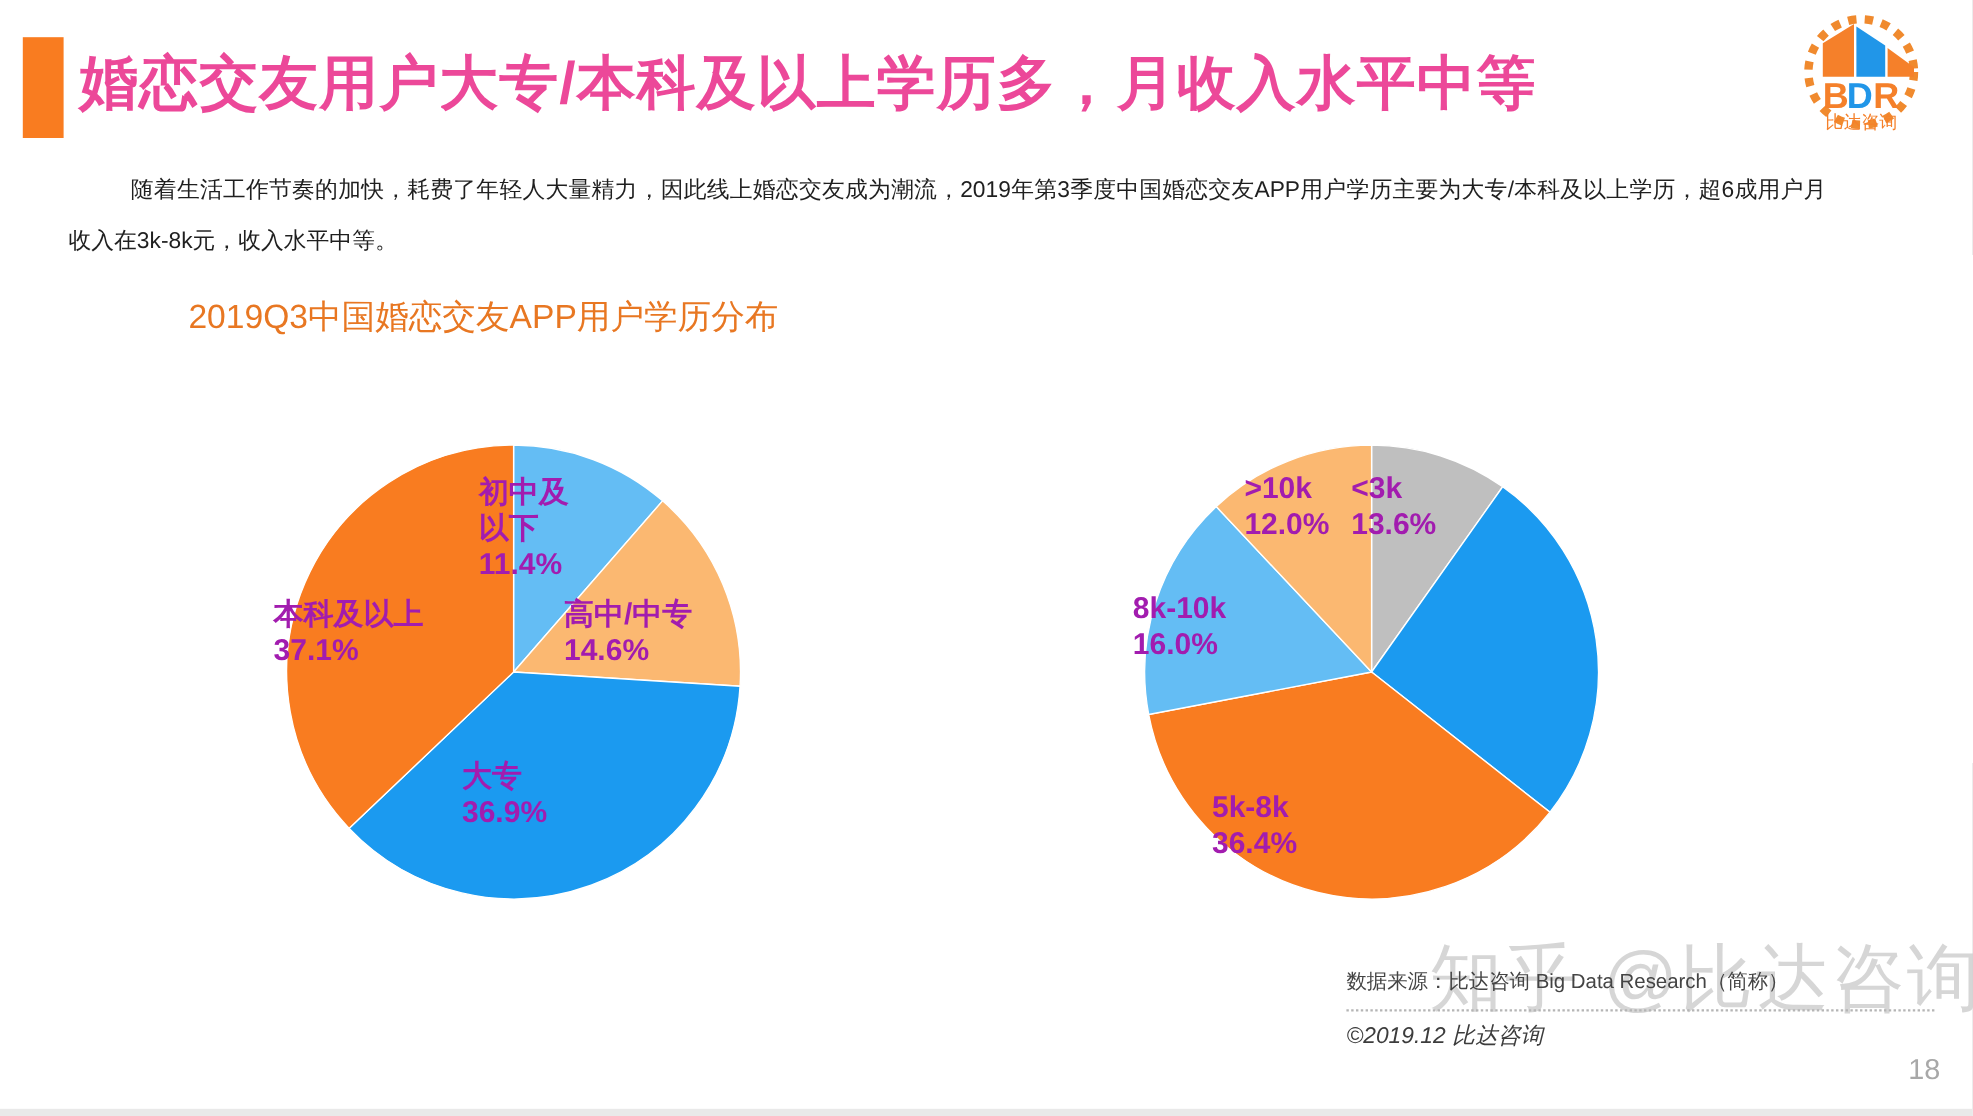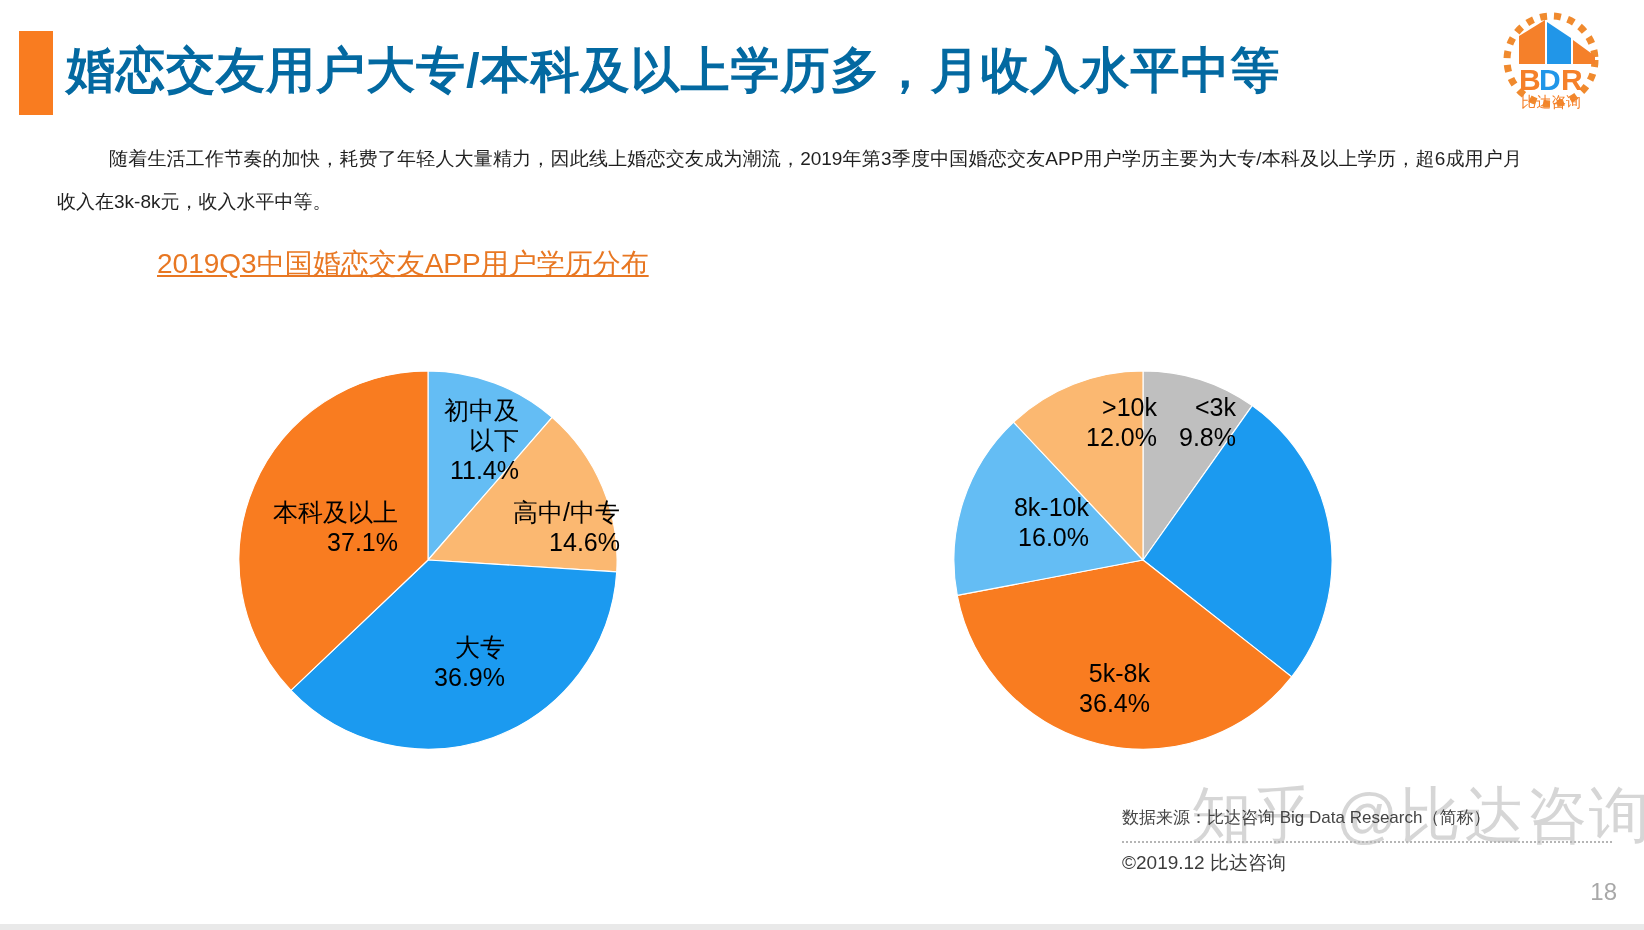--- a/index.html
+++ b/index.html
@@ -25,21 +25,21 @@
     width: 34px;
     height: 84px;
     background: #F97C20;
   }
   #page-title {
     position: absolute;
     left: 66px;
     top: 33px;
     font-size: 49px;
     font-weight: bold;
-    color: #0369a1;
+    color: #ec4899;
     letter-spacing: 1px;
     white-space: nowrap;
     line-height: 74px;
   }
   
   #logo {
     position: absolute;
     right: 15px;
     top: 8px;
     width: 170px;
@@ -58,35 +58,35 @@
     text-indent: 52px;
   }
   
   .chart-title {
     position: absolute;
     font-size: 28px;
     color: #E87722;
     white-space: nowrap;
     font-weight: normal;
   }
-  #chart-title-left  { left: 157px;  top: 245px; text-decoration: underline; }
+  #chart-title-left  { left: 157px;  top: 245px; }
   #chart-title-right { left: 871px;  top: 245px; }
 
   
   .pie-wrap { position: absolute; }
   #pie-left  { left: 237px; top: 369px; width: 382px; height: 382px; }
   #pie-right { left: 952px; top: 369px; width: 382px; height: 382px; }
   .pie-svg { display: block; width: 100%; height: 100%; }
 
   .slice-label {
     position: absolute;
     font-size: 25px;
-    font-weight: normal;
-    color: #000000;
-    text-align: right;
+    font-weight: bold;
+    color: #a21caf;
+    text-align: left;
     line-height: 30px;
     white-space: nowrap;
     pointer-events: none;
   }
 
   
   #source-line {
     position: absolute;
     left: 1122px;
     top: 806px;
@@ -101,20 +101,21 @@
     width: 490px;
     border-top: 2px dotted #b5b5b5;
   }
   #copyright-line {
     position: absolute;
     left: 1122px;
     top: 850px;
     font-size: 19px;
     color: #3c3c3c;
     white-space: nowrap;
+    font-style: italic;
   }
   #page-number {
     position: absolute;
     right: 27px;
     top: 878px;
     font-size: 24px;
     color: #a8a8a8;
   }
   
   #watermark {
@@ -197,21 +198,21 @@
           <path d="M 100 100 L 100.000 1.000 A 99 99 0 0 1 157.180 19.182 Z" fill="#BFBFBF" stroke="#ffffff" stroke-width="0.6"></path>
           <path d="M 100 100 L 157.180 19.182 A 99 99 0 0 1 177.843 161.168 Z" fill="#1B9AF0" stroke="#ffffff" stroke-width="0.6"></path>
           <path d="M 100 100 L 177.843 161.168 A 99 99 0 0 1 2.754 118.551 Z" fill="#F97C20" stroke="#ffffff" stroke-width="0.6"></path>
           <path d="M 100 100 L 2.754 118.551 A 99 99 0 0 1 32.230 27.832 Z" fill="#64BDF4" stroke="#ffffff" stroke-width="0.6"></path>
           <path d="M 100 100 L 32.230 27.832 A 99 99 0 0 1 100.000 1.000 Z" fill="#FBB871" stroke="#ffffff" stroke-width="0.6"></path>
         </g>
     </svg>
   </div>
   <div class="slice-label" style="left:1126px; top:392px; width:110px;">
     <div>&lt;3k</div>
-    <div>9.8%</div>
+    <div>13.6%</div>
   </div>
   <div class="slice-label" style="left:1010px; top:658px; width:140px;">
     <div>5k-8k</div>
     <div>36.4%</div>
   </div>
   <div class="slice-label" style="left:944px; top:492px; width:145px;">
     <div>8k-10k</div>
     <div>16.0%</div>
   </div>
   <div class="slice-label" style="left:1037px; top:392px; width:120px;">

